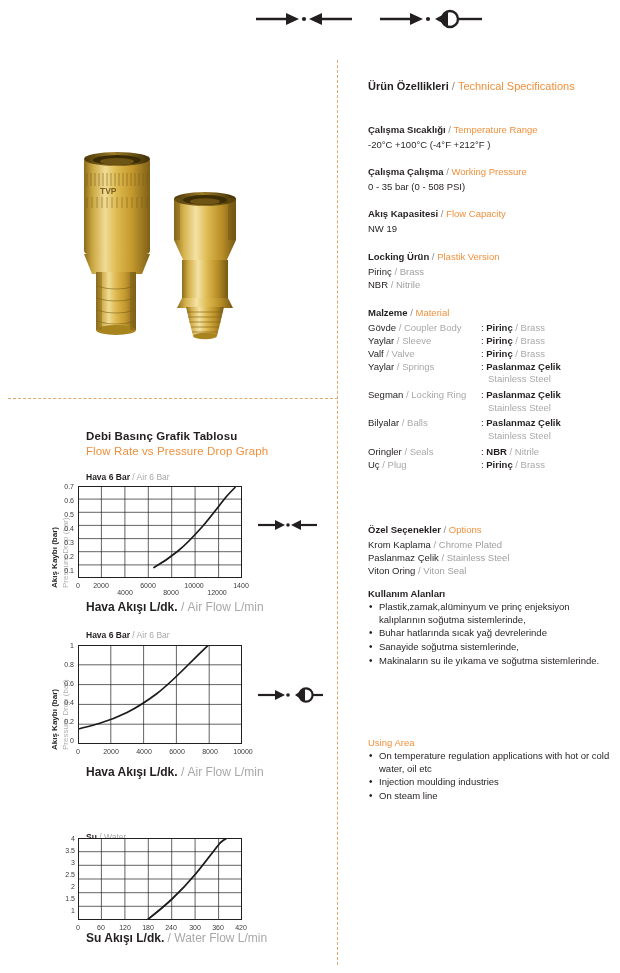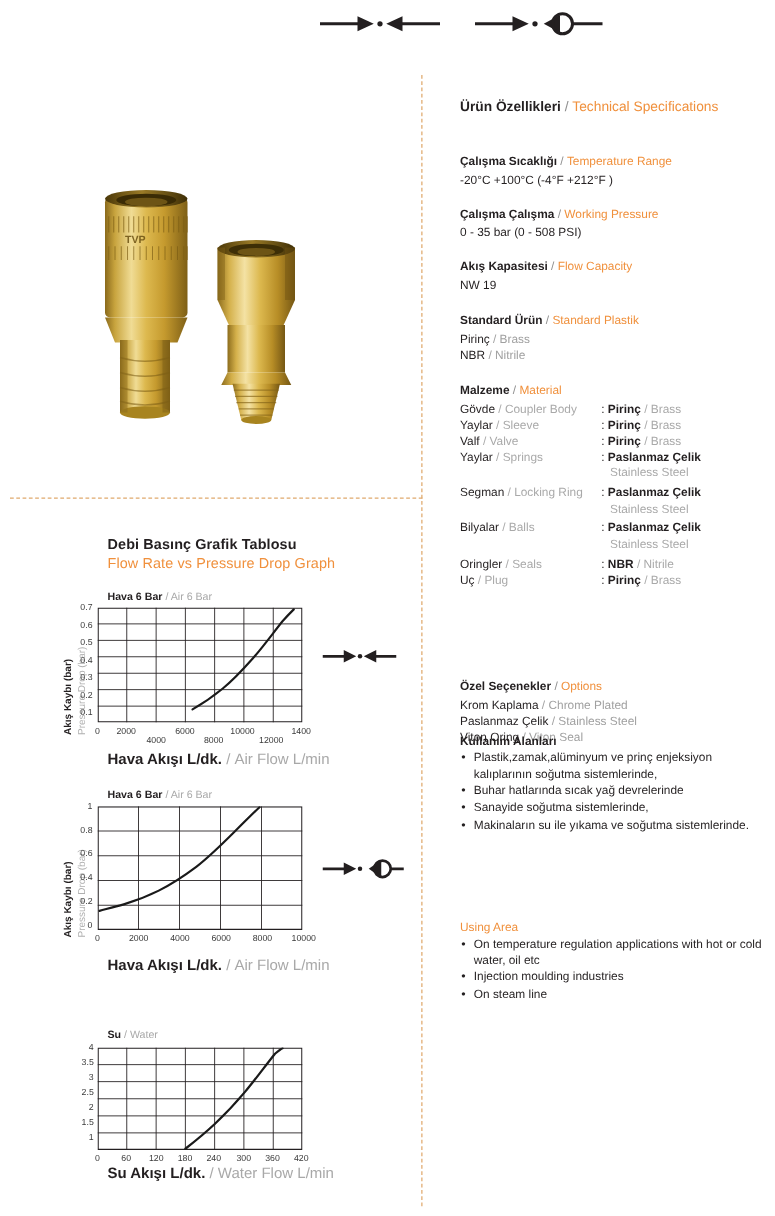--- a/index.html
+++ b/index.html
@@ -345,21 +345,21 @@
       <polygon points="17,7 27,12 17,17" fill="#231f20"></polygon>
       <circle cx="30" cy="12" r="1.8" fill="#231f20"></circle>
       <polygon points="47,5 37,12 47,19" fill="#231f20"></polygon>
       <circle cx="48" cy="12" r="6.6" fill="none" stroke="#231f20" stroke-width="2.2"></circle>
       <line x1="55" y1="12" x2="65" y2="12" stroke="#231f20" stroke-width="2.2"></line>
     </svg>
   </div>
 
   <div class="chart-block" style="left:0px;top:820px;width:337px;height:150px;">
 
-    <div class="chart-head" style="left:86px;top:2px;">
+    <div class="chart-head" style="left:86px;top:12px;">
       <b>Su</b><span> / </span><span>Water</span>
     </div>
 
     <div class="tick y" style="left:55px;top:15px;width:20px;">4</div>
     <div class="tick y" style="left:55px;top:27px;width:20px;">3.5</div>
     <div class="tick y" style="left:55px;top:39px;width:20px;">3</div>
     <div class="tick y" style="left:55px;top:51px;width:20px;">2.5</div>
     <div class="tick y" style="left:55px;top:63px;width:20px;">2</div>
     <div class="tick y" style="left:55px;top:75px;width:20px;">1.5</div>
     <div class="tick y" style="left:55px;top:87px;width:20px;">1</div>
@@ -418,21 +418,21 @@
 
   <div class="spec" style="top:208px;">
     <div class="sec-title">
       <b>Akış Kapasitesi</b><span class="sl">&nbsp;/&nbsp;</span><span class="or">Flow Capacity</span>
     </div>
     <div class="sec-line">NW 19</div>
   </div>
 
   <div class="spec" style="top:251px;">
     <div class="sec-title">
-      <b>Standard Ürün</b><span class="sl">&nbsp;/&nbsp;</span><span class="or">Standard Plastik</span>
+      <b>Locking Ürün</b><span class="sl">&nbsp;/&nbsp;</span><span class="or">Plastik Version</span>
     </div>
     <div class="sec-line">
       <span>Pirinç</span><span class="sl">&nbsp;/&nbsp;</span><span class="gr">Brass</span>
     </div>
     <div class="sec-line">
       <span>NBR</span><span class="sl">&nbsp;/&nbsp;</span><span class="gr">Nitrile</span>
     </div>
   </div>
 
   <div class="spec" style="top:307px;">
@@ -477,21 +477,21 @@
       <div class="mat-l"><span>Oringler</span><span class="sl"> / </span><span class="gr">Seals</span></div>
       <div class="mat-r">: <b>NBR</b><span class="sl"> / </span><span class="gr">Nitrile</span></div>
     </div>
 
     <div class="mat-row">
       <div class="mat-l"><span>Uç</span><span class="sl"> / </span><span class="gr">Plug</span></div>
       <div class="mat-r">: <b>Pirinç</b><span class="sl"> / </span><span class="gr">Brass</span></div>
     </div>
   </div>
 
-  <div class="spec" style="top:544px;">
+  <div class="spec" style="top:524px;">
     <div class="sec-title">
       <b>Özel Seçenekler</b><span class="sl">&nbsp;/&nbsp;</span><span class="or">Options</span>
     </div>
     <div class="sec-line">
       <span>Krom Kaplama</span><span class="sl">&nbsp;/&nbsp;</span><span class="gr">Chrome Plated</span>
     </div>
     <div class="sec-line">
       <span>Paslanmaz Çelik</span><span class="sl">&nbsp;/&nbsp;</span><span class="gr">Stainless Steel</span>
     </div>
     <div class="sec-line">

